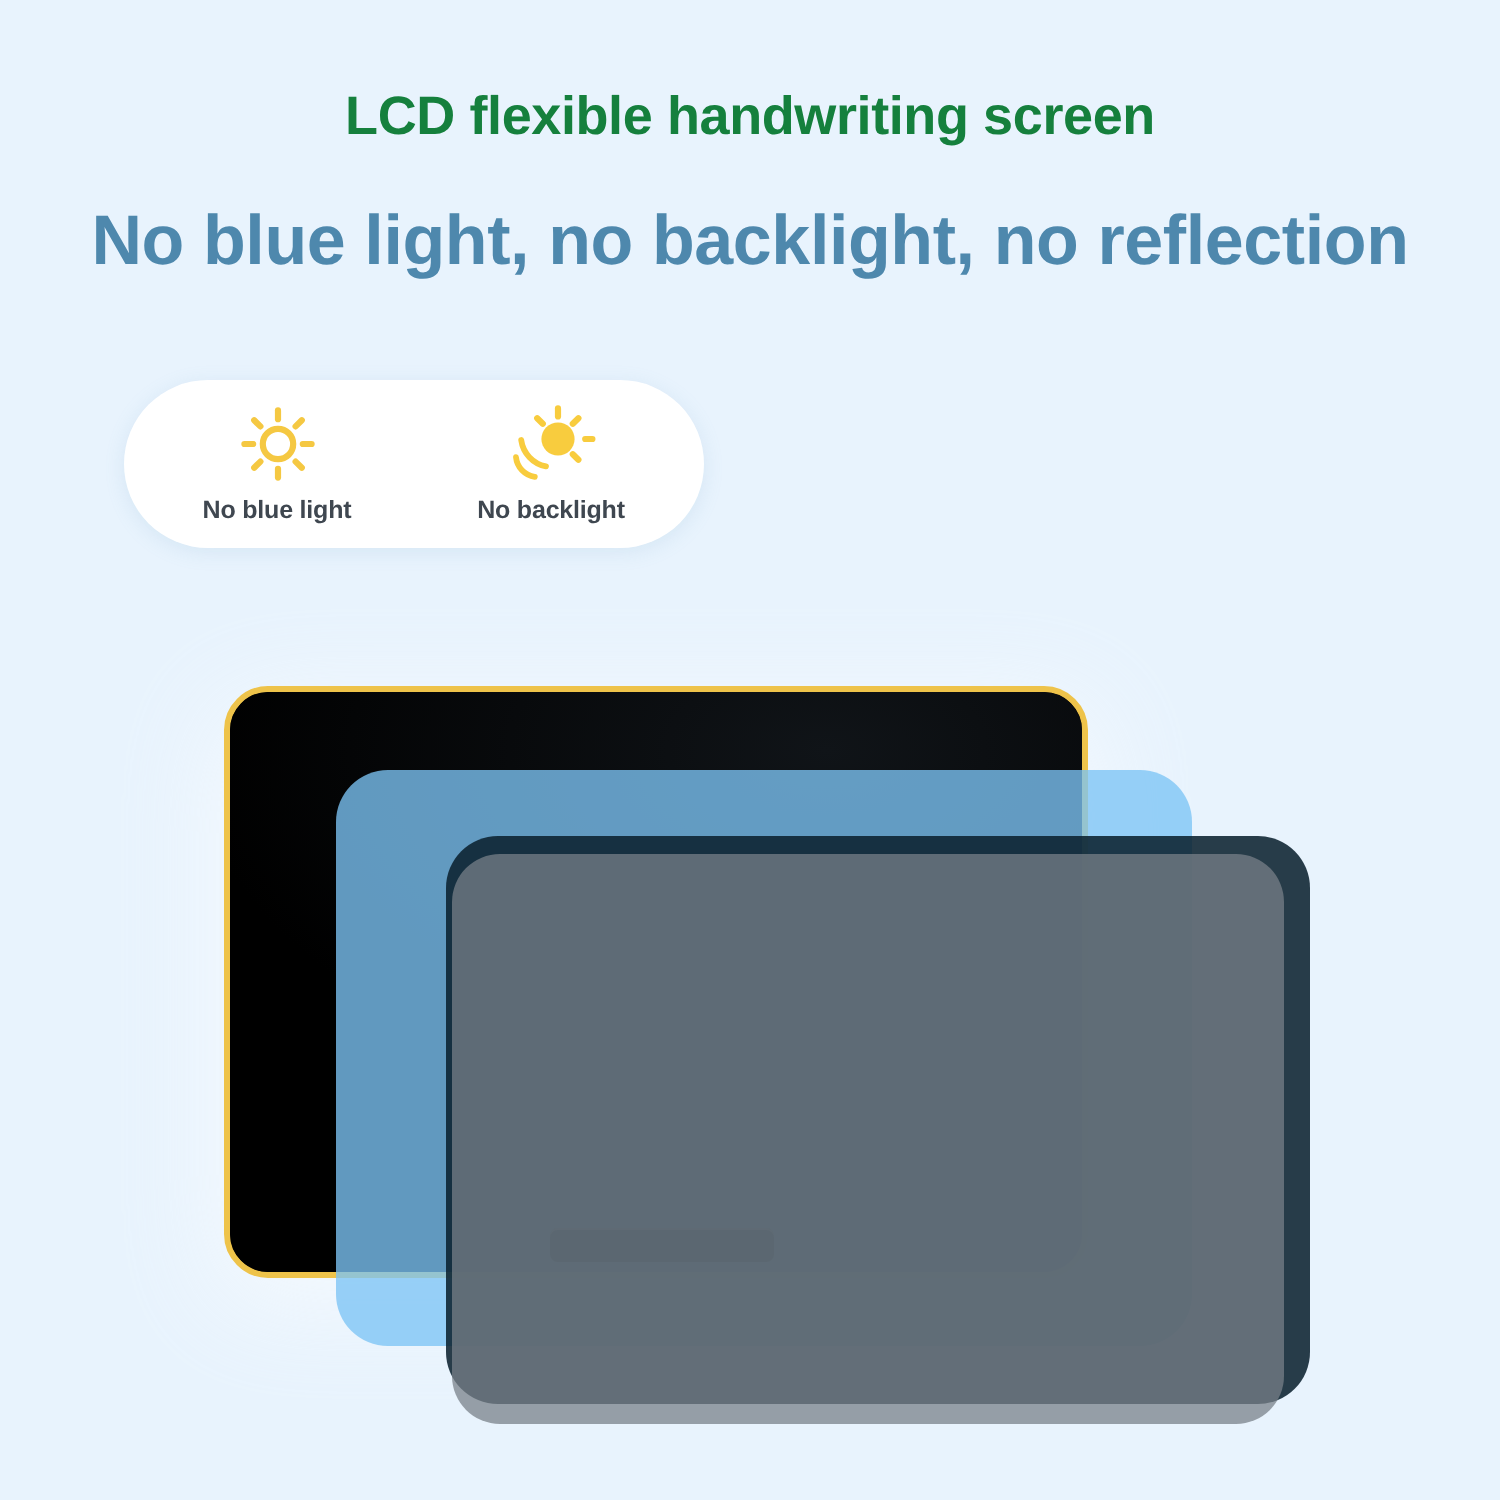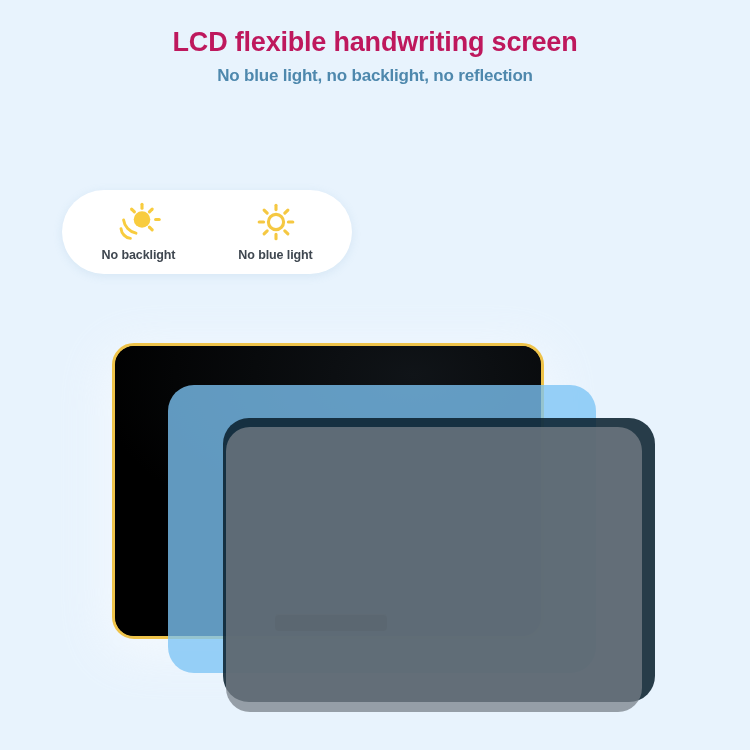--- a/index.html
+++ b/index.html
@@ -21,27 +21,27 @@
     left: 0;
     top: 0;
     width: 750px;
     text-align: center;
     padding-top: 26px;
     box-sizing: border-box;
   }
   .title-1 {
     font-size: 27px;
     font-weight: bold;
-    color: #be185d;
+    color: #15803d;
     letter-spacing: -0.2px;
     line-height: 1.25;
-    margin: 0;
+    margin: 16px;
   }
   .title-2 {
-    font-size: 17px;
+    font-size: 35px;
     font-weight: bold;
     color: #4e88ad;
     letter-spacing: -0.2px;
     line-height: 1.35;
     margin: 0;
     padding-top: 5px;
   }
   .subtitle {
     font-size: 21px;
     font-weight: normal;
@@ -181,20 +181,39 @@
 </style>
 </head>
 <body>
 
 <div class="header">
   <div class="title-1">LCD flexible handwriting screen</div>
   <div class="title-2">No blue light, no backlight, no reflection</div>
 </div>
 
 <div class="pill">
+
+  <div class="feature">
+    <span class="feature-icon">
+      <svg viewBox="0 0 44 42" width="44" height="42" aria-hidden="true">
+        <g stroke="#f5c842" stroke-width="3.1" stroke-linecap="round" fill="none">
+          <circle cx="22" cy="20" r="7.6"></circle>
+          <line x1="22" y1="3.2" x2="22" y2="7.6"></line>
+          <line x1="22" y1="32.4" x2="22" y2="36.8"></line>
+          <line x1="5.2" y1="20" x2="9.6" y2="20"></line>
+          <line x1="34.4" y1="20" x2="38.8" y2="20"></line>
+          <line x1="10.1" y1="8.1" x2="13.2" y2="11.2"></line>
+          <line x1="30.8" y1="28.8" x2="33.9" y2="31.9"></line>
+          <line x1="33.9" y1="8.1" x2="30.8" y2="11.2"></line>
+          <line x1="13.2" y1="28.8" x2="10.1" y2="31.9"></line>
+        </g>
+      </svg>
+    </span>
+    <span class="feature-label">No blue light</span>
+  </div>
 
   <div class="feature">
     <span class="feature-icon">
       <svg viewBox="0 0 44 42" width="44" height="42" aria-hidden="true">
         <circle cx="25" cy="17.5" r="8.3" fill="#f8cc3e"></circle>
         <g stroke="#f8cc3e" stroke-width="3.1" stroke-linecap="round" fill="none">
           <line x1="25" y1="2.2" x2="25" y2="6.2"></line>
           <line x1="38.6" y1="17.5" x2="42.2" y2="17.5"></line>
           <line x1="14.6" y1="7.1" x2="17.4" y2="9.9"></line>
           <line x1="35.2" y1="7.1" x2="32.4" y2="9.9"></line>
@@ -202,39 +221,20 @@
         </g>
         <g stroke="#f8cc3e" stroke-width="2.9" stroke-linecap="round" fill="none">
           <path d="M6.6 18.0 A15.6 15.6 0 0 0 19.0 31.2"></path>
           <path d="M4.0 26.6 A11.0 11.0 0 0 0 13.4 36.4"></path>
         </g>
       </svg>
     </span>
     <span class="feature-label">No backlight</span>
   </div>
 
-  <div class="feature">
-    <span class="feature-icon">
-      <svg viewBox="0 0 44 42" width="44" height="42" aria-hidden="true">
-        <g stroke="#f5c842" stroke-width="3.1" stroke-linecap="round" fill="none">
-          <circle cx="22" cy="20" r="7.6"></circle>
-          <line x1="22" y1="3.2" x2="22" y2="7.6"></line>
-          <line x1="22" y1="32.4" x2="22" y2="36.8"></line>
-          <line x1="5.2" y1="20" x2="9.6" y2="20"></line>
-          <line x1="34.4" y1="20" x2="38.8" y2="20"></line>
-          <line x1="10.1" y1="8.1" x2="13.2" y2="11.2"></line>
-          <line x1="30.8" y1="28.8" x2="33.9" y2="31.9"></line>
-          <line x1="33.9" y1="8.1" x2="30.8" y2="11.2"></line>
-          <line x1="13.2" y1="28.8" x2="10.1" y2="31.9"></line>
-        </g>
-      </svg>
-    </span>
-    <span class="feature-label">No blue light</span>
-  </div>
-
 </div>
 
 <div class="stage">
   <div class="glow"></div>
 
   <div class="tablet">
     <div class="tablet-screen"></div>
   </div>
 
   <div class="sheet-blue"></div>

